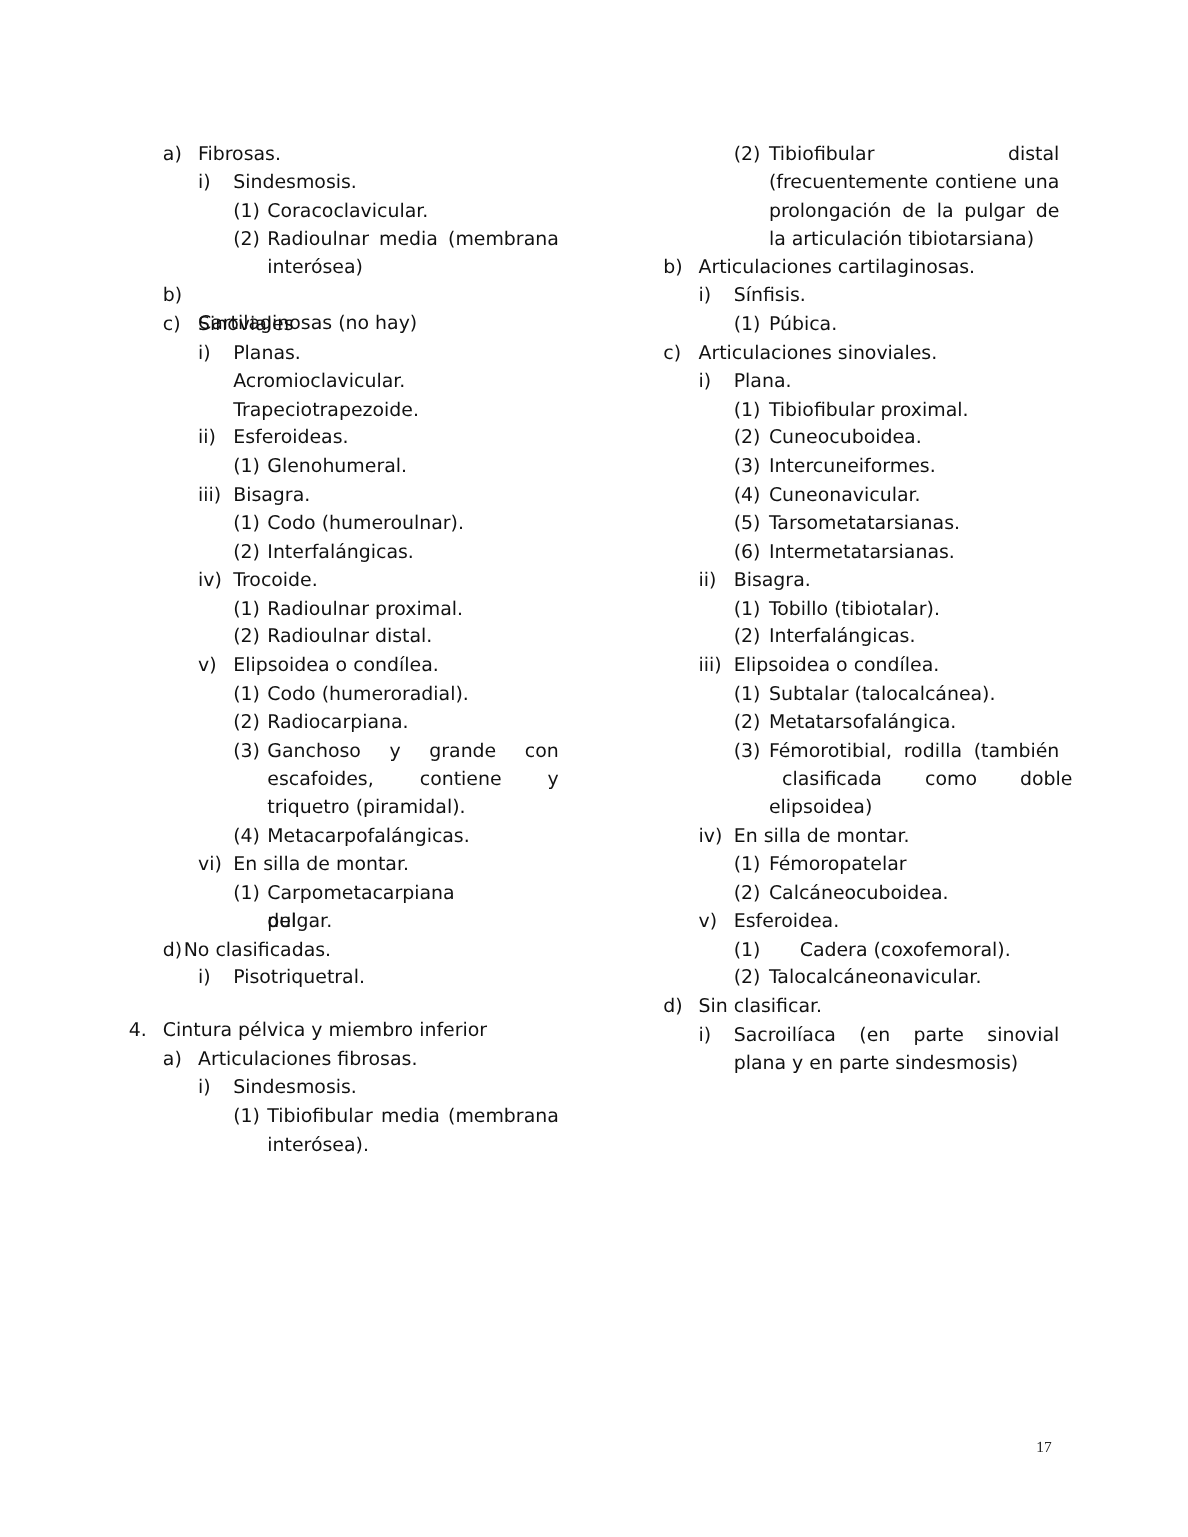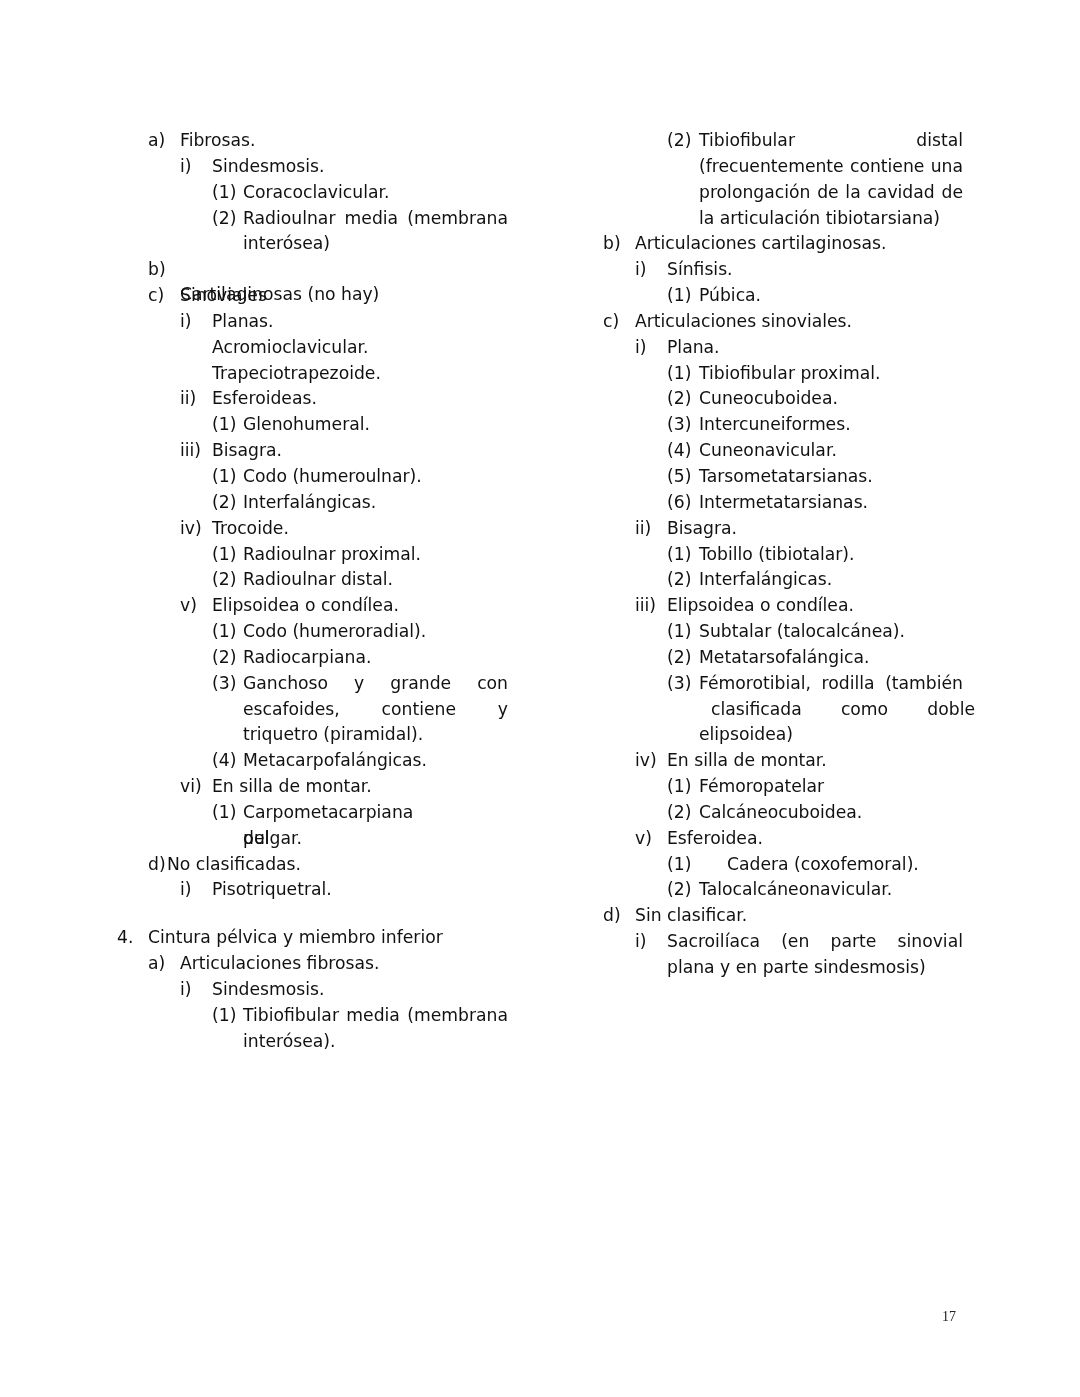--- a/index.html
+++ b/index.html
@@ -187,21 +187,21 @@
         <span>(frecuentemente</span>
         <span>contiene</span>
         <span>una</span>
       </span>
     </div>
     <div class="row justify">
       <span class="txt" style="left: 699px; width: 264px;">
         <span>prolongación</span>
         <span>de</span>
         <span>la</span>
-        <span>cavidad</span>
+        <span>pulgar</span>
         <span>de</span>
       </span>
     </div>
     <div class="row">
       <span class="txt" style="left: 699px;">la articulación tibiotarsiana)</span>
     </div>
     <div class="row">
       <span class="lbl" style="left: 603px;">b)</span>
       <span class="txt" style="left: 635px;">Articulaciones cartilaginosas.</span>
     </div>

